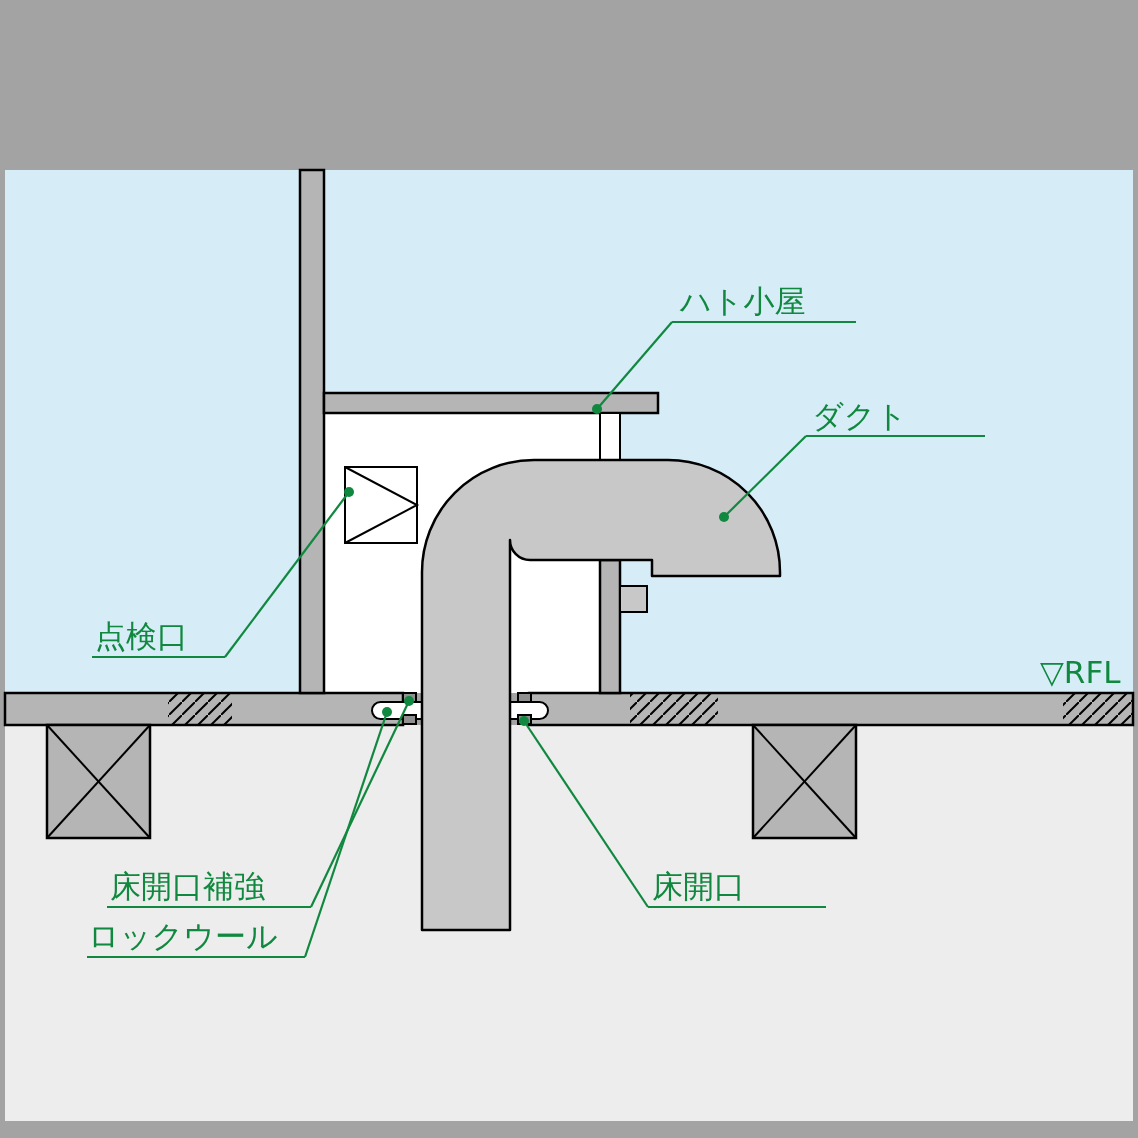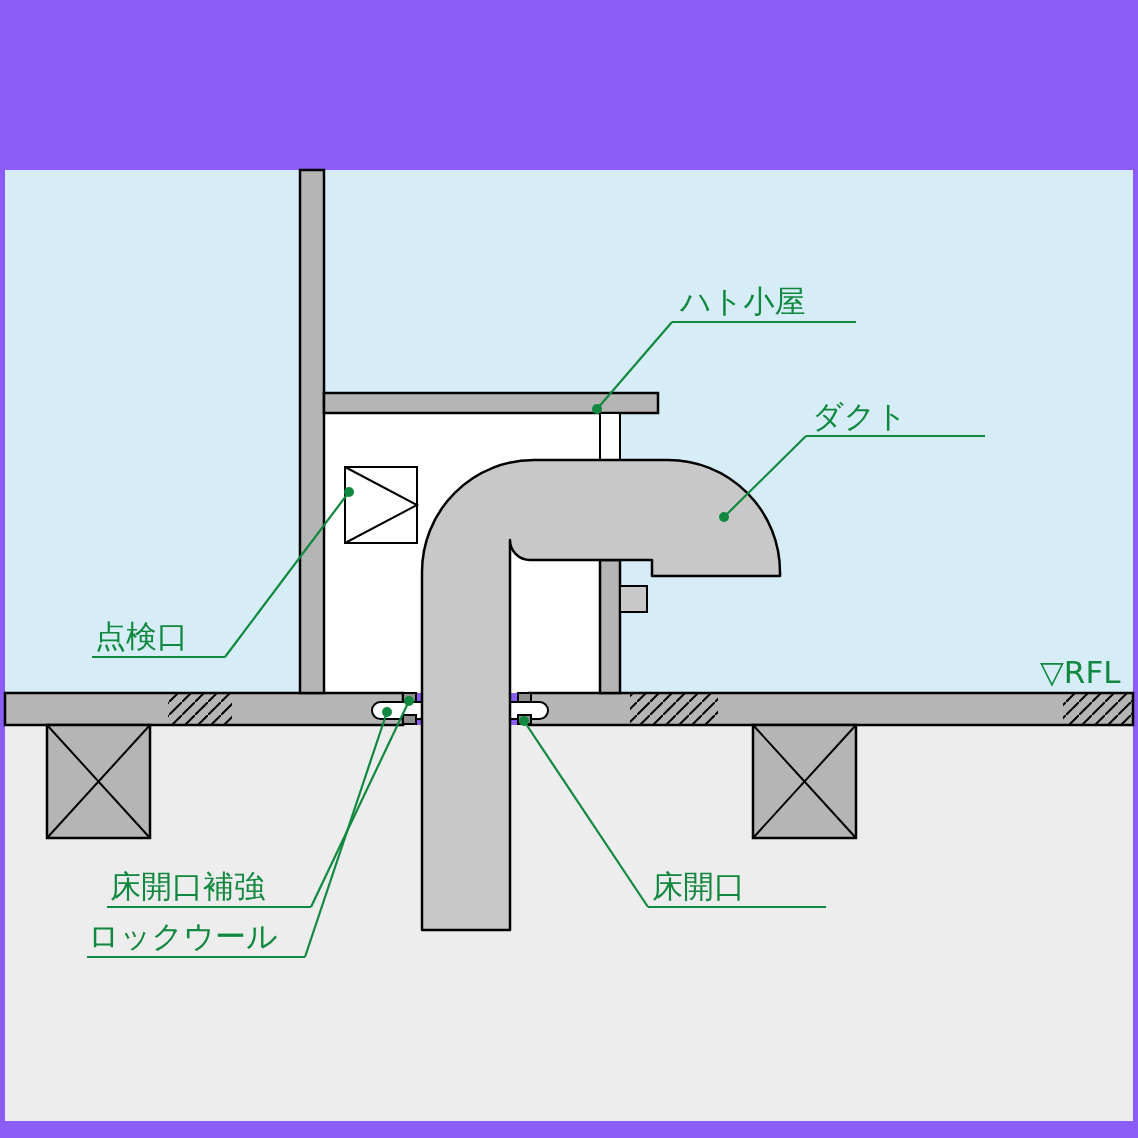--- a/index.html
+++ b/index.html
@@ -1,16 +1,16 @@
 <!DOCTYPE html>
 <html><head>
 <meta charset="utf-8">
 <style>
   html,body{margin:0;padding:0;background:#ffffff;}
-  .stage{position:relative;width:1138px;height:1138px;background:#8b5cf6;overflow:hidden;text-decoration:underline;}
+  .stage{position:relative;width:1138px;height:1138px;background:#a3a3a3;overflow:hidden;text-decoration:underline;}
   svg{position:absolute;left:0;top:0;}
   .outline{stroke:#000000;stroke-width:2.5;}
   .thin{stroke:#000000;stroke-width:2;}
   .grn{stroke:#11883f;stroke-width:2.2;fill:none;}
   .grn-dot{fill:#11883f;stroke:none;}
   .lbl{fill:#11883f;font-family:"DejaVu Sans","Liberation Sans",sans-serif;font-size:31px;}
 </style>
 </head>
 <body>
 

